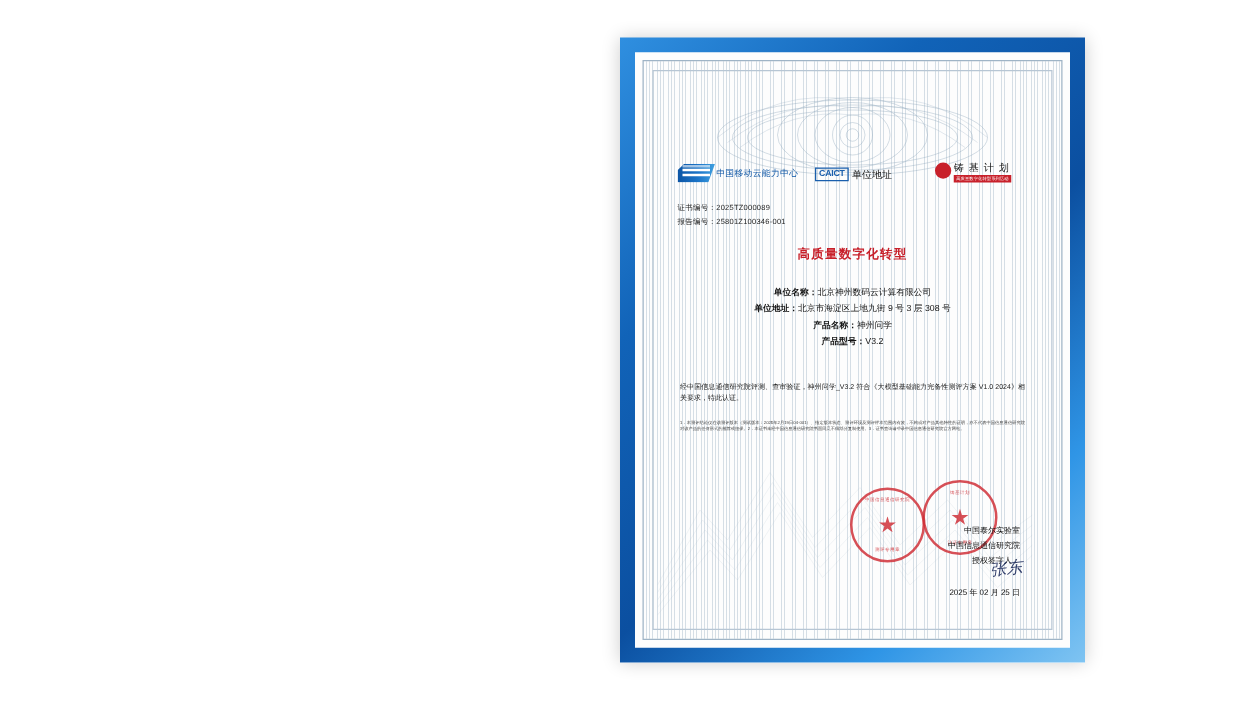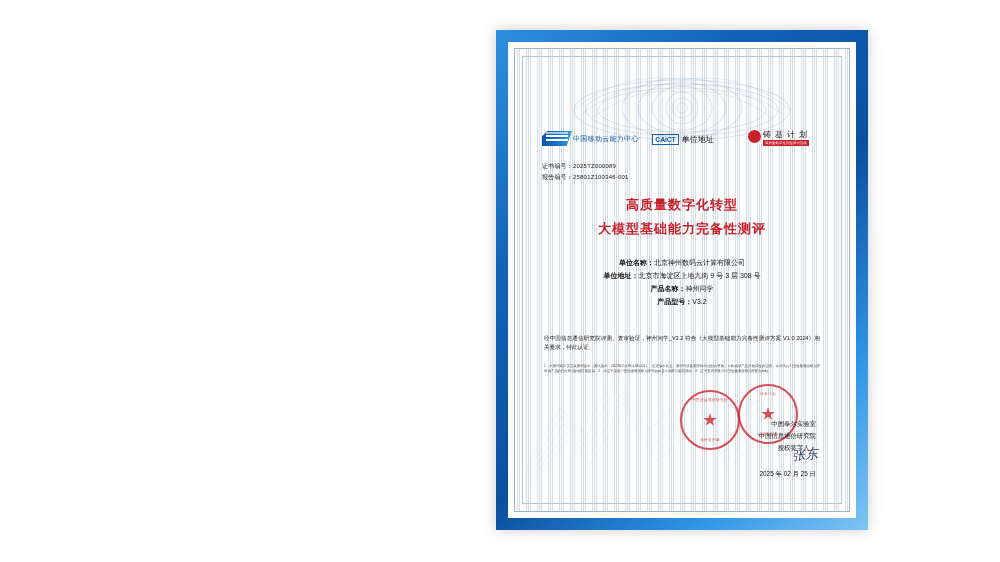--- a/index.html
+++ b/index.html
@@ -216,21 +216,21 @@
   }
 
   
   #title-block {
     margin-top: 14px;
     text-align: center;
   }
   .cert-title {
     color: #c8202a;
     font-weight: bold;
-    font-size: 13px;
+    font-size: 10px;
     letter-spacing: 1px;
     margin: 6px 0;
     white-space: nowrap;
   }
 
   
   #info-block {
     margin-top: 18px;
     text-align: center;
     line-height: 13px;
@@ -389,21 +389,20 @@
               <div id="zhuji-sub">高质量数字化转型系列活动</div>
             </div>
 
           </div>
 
           <div class="serial-line">证书编号：2025TZ000089</div>
           <div class="serial-line">报告编号：25801Z100346-001</div>
 
           <div id="title-block">
             <div class="cert-title">高质量数字化转型</div>
-            <div class="cert-title">大模型基础能力完备性测评</div>
           </div>
 
           <div id="info-block">
             <div class="info-line">
               <span class="info-label">单位名称：</span><span>北京神州数码云计算有限公司</span>
             </div>
             <div class="info-line">
               <span class="info-label">单位地址：</span><span>北京市海淀区上地九街 9 号 3 层 308 号</span>
             </div>
             <div class="info-line">

